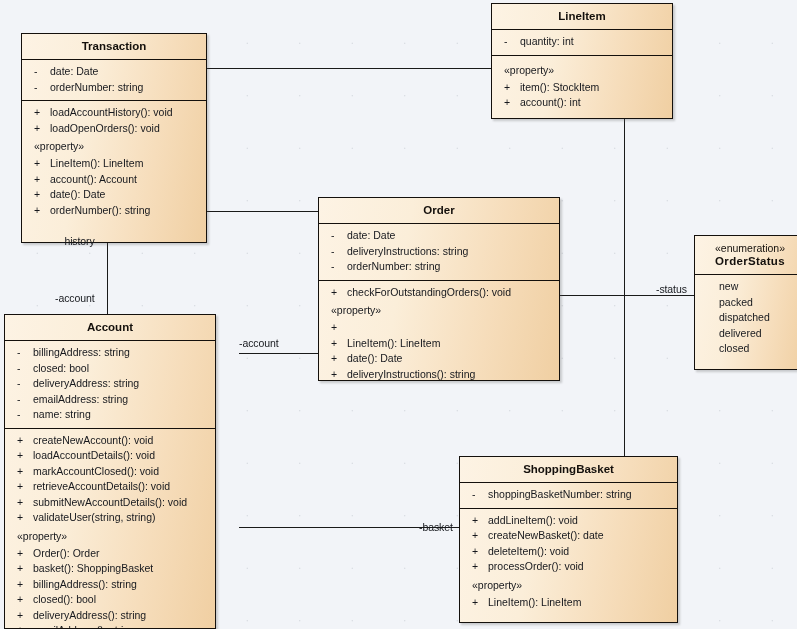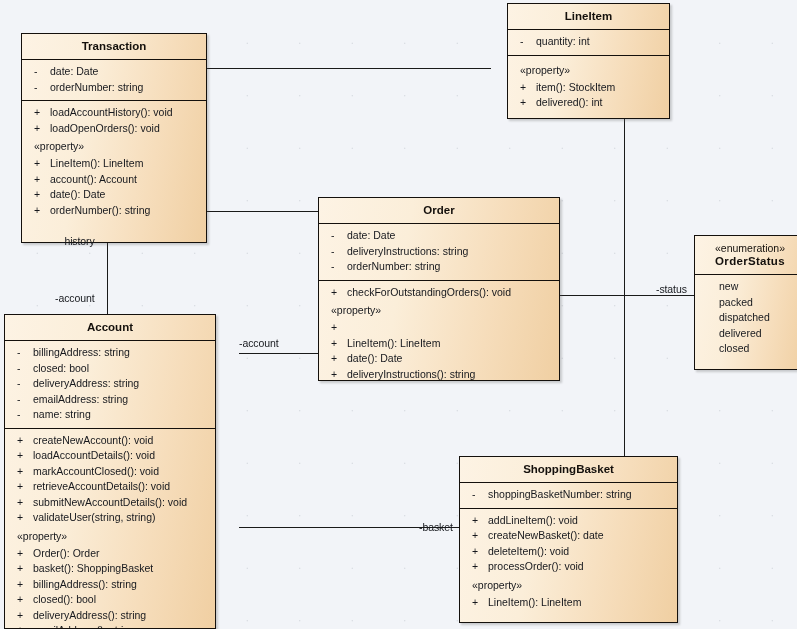--- a/index.html
+++ b/index.html
@@ -171,37 +171,37 @@
         <span class="vis">+</span>
         <span class="fname">date(): Date</span>
       </div>
       <div class="feature">
         <span class="vis">+</span>
         <span class="fname">orderNumber(): string</span>
       </div>
     </div>
   </div>
 
-  <div class="node" style="left:491px; top:3px; width:163px; height:116px;margin-left:16px;">
+  <div class="node" style="left:491px; top:3px; width:182px; height:116px;">
     <div class="node-title">LineItem</div>
     <div class="compartment">
       <div class="feature">
         <span class="vis">-</span>
         <span class="fname">quantity: int</span>
       </div>
     </div>
     <div class="compartment sep">
       <div class="group-label">«property»</div>
       <div class="feature">
         <span class="vis">+</span>
         <span class="fname">item(): StockItem</span>
       </div>
       <div class="feature">
         <span class="vis">+</span>
-        <span class="fname">delivered(): int</span>
+        <span class="fname">account(): int</span>
       </div>
     </div>
   </div>
 
   <div class="node" style="left:318px; top:197px; width:242px; height:184px;">
     <div class="node-title">Order</div>
     <div class="compartment">
       <div class="feature">
         <span class="vis">-</span>
         <span class="fname">date: Date</span>

